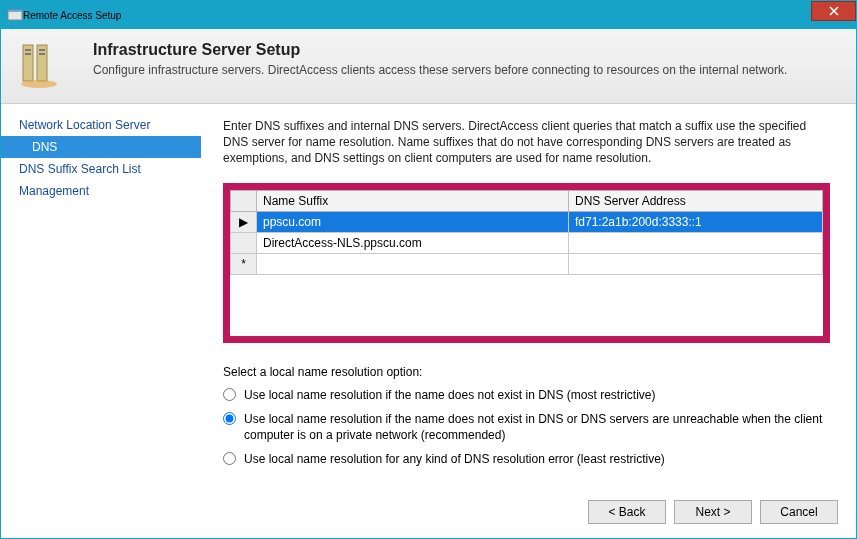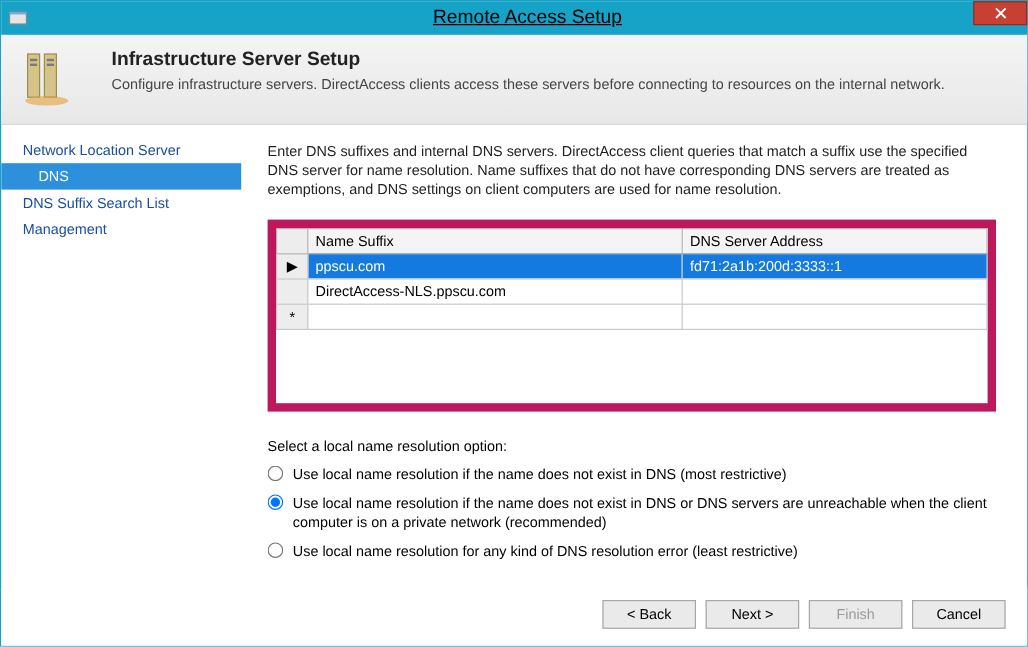--- a/index.html
+++ b/index.html
@@ -1,20 +1,20 @@
 <!DOCTYPE html>
 <html><head>
 <meta charset="utf-8">
 <style>
 * { box-sizing: border-box; margin: 0; padding: 0; }
 body { font-family: "Segoe UI", Tahoma, sans-serif; font-size: 12px; color: #000; background: #fff; }
 .window { width: 857px; height: 539px; border: 1px solid #17a2c7; background: #fff; display: flex; flex-direction: column; }
 .titlebar { height: 28px; background: #17a2c7; display: flex; align-items: center; position: relative; }
 .titlebar-icon { width: 16px; height: 16px; margin-left: 6px; }
-.titlebar-title { flex: 1; text-align: center; color: #000; font-size: 16px; text-decoration: underline; }
+.titlebar-title { flex: 1; color: #000; font-size: 10px; }
 .close-btn { width: 45px; height: 20px; background: #c84031; color: #fff; display: flex; align-items: center; justify-content: center; cursor: pointer; margin-right: 0; position: absolute; right: 0; top: 0; border: 1px solid #8b2e24; }
 .header { background: linear-gradient(#f4f4f4, #e8e8e8); padding: 12px 18px 14px 18px; display: flex; align-items: flex-start; border-bottom: 1px solid #d0d0d0; gap: 20px; }
 .header-icon { width: 42px; height: 48px; margin-right: 12px; flex-shrink: 0; }
 .header-text h1 { font-size: 16px; font-weight: 600; color: #222; margin-bottom: 4px; }
 .header-text p { font-size: 12px; color: #444; }
 .body { flex: 1; display: flex; overflow: hidden; }
 .sidebar { width: 200px; padding: 10px 0; border-right: none; }
 .sidebar-item { padding: 4px 18px; cursor: pointer; color: #1a4ea0; font-size: 12px; }
 .sidebar-item.selected { background: #2c90dc; color: #fff; padding-left: 31px; }
 .content { flex: 1; padding: 14px 26px 10px 22px; display: flex; flex-direction: column; }
@@ -127,17 +127,16 @@
           <input type="radio" name="res" style="">
           <span>Use local name resolution for any kind of DNS resolution error (least restrictive)</span>
         </label>
       </div>
     </div>
   </div>
 
   <div class="footer">
     <button class="btn">&lt; Back</button>
     <button class="btn">Next &gt;</button>
-    <button class="btn" disabled="">Finish</button>
     <button class="btn">Cancel</button>
   </div>
 
 </div>
 
 </body></html>

